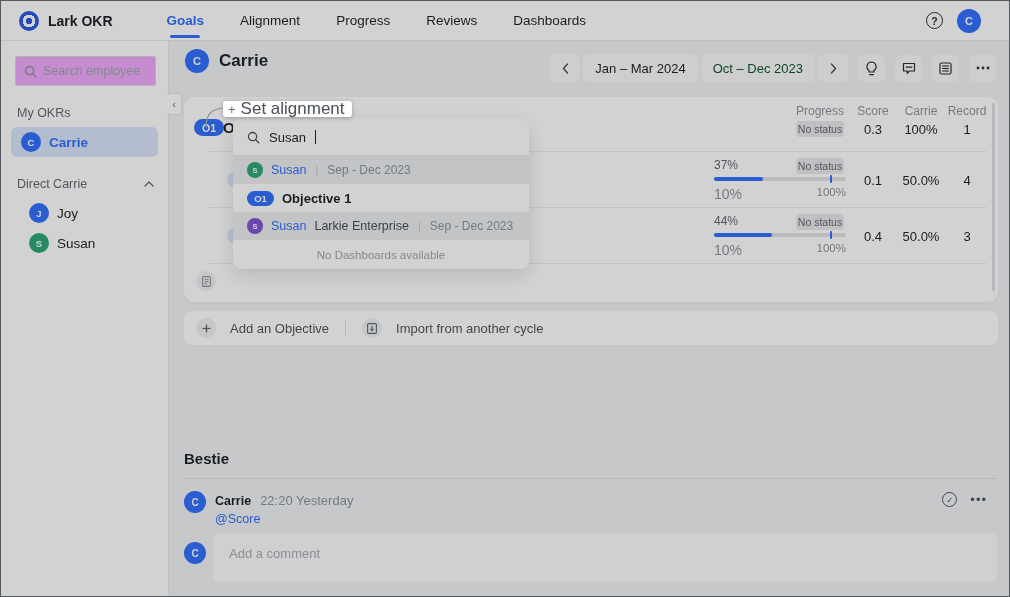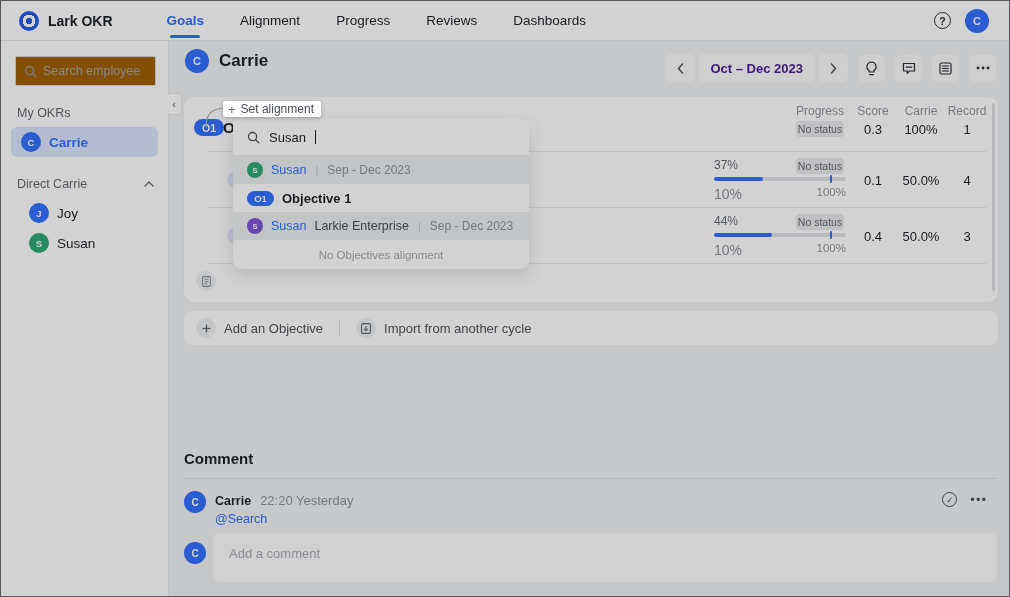--- a/index.html
+++ b/index.html
@@ -2,57 +2,57 @@
 <html><head>
 <meta charset="utf-8">
 <style>
   *{margin:0;padding:0;box-sizing:border-box}
   html,body{background:#888}
   .screen{position:relative;width:1010px;height:597px;margin:0 auto;background:#f2f3f5;
     border:1px solid #54575b;overflow:hidden;font-family:"Liberation Sans",sans-serif;color:#1f2329}
 
   
   .navbar{position:absolute;top:0;left:0;width:100%;height:40px;background:#fff;
-    border-bottom:1px solid #e8e9eb;display:flex;align-items:center;padding:0 20px 0 18px}
+    border-bottom:1px solid #e8e9eb;display:flex;align-items:center;padding:0 28px 0 18px}
   .logo{width:20px;height:20px;border-radius:50%;flex:0 0 auto;
     background:radial-gradient(circle at 50% 50%, #2b5ce6 0 3.5px, #ffffff 3.5px 6.5px, #2b5ce6 6.5px 10px)}
   .app-name{font-size:14px;font-weight:700;margin-left:9px}
   .nav-tabs{display:flex;align-items:center;margin-left:54px;gap:36px;height:100%}
   .nav-tab{font-size:13.5px;color:#1f2329;height:100%;display:flex;align-items:center;position:relative;cursor:pointer}
   .nav-tab.active{color:#3370ff;font-weight:600}
   .nav-tab.active::after{content:"";position:absolute;left:50%;transform:translateX(-50%);bottom:2px;width:30px;height:3px;border-radius:2px;background:#3370ff}
   .nav-right{margin-left:auto;display:flex;align-items:center;gap:14px}
   .help-circle{width:17px;height:17px;border:1.5px solid #2b2f36;border-radius:50%;display:grid;place-items:center;
     font-size:10.5px;font-weight:700;color:#2b2f36}
   .avatar{border-radius:50%;color:#fff;display:grid;place-items:center;font-weight:600;background:#3370ff}
   .av24{width:24px;height:24px;font-size:11px}
   .av22{width:22px;height:22px;font-size:10px}
   .av20{width:20px;height:20px;font-size:9.5px}
   .av16{width:16px;height:16px;font-size:7.5px}
 
   
   .sidebar{position:absolute;top:40px;left:0;width:168px;height:557px;background:#fff;border-right:1px solid #e8e9eb}
   .search-box{margin:15px 12px 0 14px;height:30px;border:1px solid #d8dadd;border-radius:2px;
-    display:flex;align-items:center;padding:0 8px;gap:6px;background:#a16207}
+    display:flex;align-items:center;padding:0 8px;gap:6px;background:#f0abfc}
   .search-box input{border:none;outline:none;width:100px;font-size:12.5px;font-family:inherit;color:#1f2329;background:transparent}
   .search-box input::placeholder{color:#a1a6ae}
   .side-label{font-size:12.5px;color:#646a73;margin:20px 14px 7px 16px;display:flex;align-items:center;justify-content:space-between}
   .side-item{height:30px;margin:0 10px;border-radius:6px;display:flex;align-items:center;gap:8px;padding-left:10px;font-size:13.5px;cursor:pointer}
   .side-item.selected{background:#dbe5fc;color:#3370ff;font-weight:600}
   .report-item{padding-left:18px}
 
   
   .main{position:absolute;top:40px;left:168px;right:0;bottom:0}
   .m-header{position:absolute;top:8px;left:16px;display:flex;align-items:center;gap:10px}
   .page-title{font-size:17px;font-weight:700}
   .cycle-bar{position:absolute;top:13px;right:13px;display:flex;align-items:center;gap:3px}
   .cbtn{height:28px;background:#fafbfc;border-radius:6px;display:flex;align-items:center;justify-content:center;
     font-size:13px;color:#1f2329;cursor:pointer;padding:0 12px}
   .cbtn.arrow{width:30px;padding:0;color:#51565d;font-size:13px}
-  .cbtn.active{color:#4c1d95;font-weight:700}
+  .cbtn.active{color:#14532d;font-weight:400}
   .icon-btn{width:27px;height:27px;background:#fafbfc;border-radius:6px;display:grid;place-items:center;cursor:pointer;margin-left:7px}
   .collapse-tab{position:absolute;left:-2px;top:52px;width:15px;height:22px;background:#fff;border:1px solid #e5e6e8;border-left:none;
     border-radius:0 5px 5px 0;display:grid;place-items:center;font-size:11px;color:#646a73;cursor:pointer;z-index:5}
 
   
   .okr-card{position:absolute;left:15px;top:56px;width:814px;height:205px;background:#fff;border-radius:10px;
     box-shadow:0 1px 3px rgba(31,35,41,.04)}
   .col-head{position:absolute;top:7px;font-size:12px;color:#8f959e;transform:translateX(-50%)}
   .o-pill{position:absolute;left:10px;top:22px;width:30px;height:17px;background:#3370ff;border-radius:9px;
     color:#fff;font-size:10.5px;font-weight:600;display:grid;place-items:center}
@@ -72,21 +72,21 @@
   .bar-max{position:absolute;left:630px;top:35px;width:32px;text-align:right;font-size:11.5px;color:#8f959e}
   .notes-row{position:absolute;left:0;top:166px;width:100%;height:39px}
   .notes-icon{position:absolute;left:12px;top:8px;width:20px;height:20px;border-radius:50%;background:#f0f1f3;display:grid;place-items:center}
   .notes-text{position:absolute;left:40px;top:11px;font-size:13px;color:#979ba3}
   .vscroll{position:absolute;right:3px;top:6px;width:3px;height:188px;border-radius:2px;background:#dfe0e3}
 
   
   .actions-bar{position:absolute;left:15px;top:270px;width:814px;height:34px;background:#fff;border-radius:8px;
     display:flex;align-items:center;padding-left:12px}
   .act-circle{width:20px;height:20px;border-radius:50%;background:#f0f1f3;display:grid;place-items:center;color:#646a73}
-  .act-label{font-size:13px;color:#51565d;margin-left:8px;cursor:pointer}
+  .act-label{font-size:13px;color:#51565d;margin-left:14px;cursor:pointer}
   .act-div{width:1px;height:14px;background:#dcdee1;margin:0 16px}
 
   
   .comment-title{position:absolute;left:15px;top:409px;font-size:15px;font-weight:700}
   .comment-div{position:absolute;left:15px;right:12px;top:437px;height:1px;background:#dfe1e4}
   .c-avatar1{position:absolute;left:15px;top:450px}
   .c-head{position:absolute;left:46px;top:452px;display:flex;align-items:baseline;gap:9px}
   .c-name{font-size:12.5px;font-weight:700}
   .c-time{font-size:13px;color:#8f959e}
   .c-actions{position:absolute;right:22px;top:451px;display:flex;align-items:center;gap:13px;color:#51565d}
@@ -95,21 +95,21 @@
   .c-body{position:absolute;left:46px;top:471px;font-size:12.5px;color:#3370ff;cursor:pointer}
   .c-avatar2{position:absolute;left:15px;top:501px}
   .c-input{position:absolute;left:44px;right:12px;top:492px;height:49px;background:#fdfdfe;border-radius:6px;padding:13px 16px}
   .c-input .ph{font-size:13px;color:#a8adb5}
 
   
   .dim-overlay{position:absolute;inset:0;background:rgba(0,0,0,.175);z-index:50;pointer-events:none}
   .align-chip{position:absolute;left:222px;top:100px;height:16px;background:#fff;border-radius:3px;z-index:60;
     display:flex;align-items:center;gap:5px;padding:0 7px 0 5px;box-shadow:0 1px 4px rgba(0,0,0,.25);cursor:pointer}
   .align-chip .plus{font-size:13px;color:#646a73;line-height:1}
-  .align-chip .lbl{font-size:12px;color:#4a4f56;white-space:nowrap}
+  .align-chip .lbl{font-size:17px;color:#4a4f56;white-space:nowrap}
   .connector{position:absolute;left:200px;top:102px;z-index:4}
 
   .dropdown{position:absolute;left:232px;top:118px;width:296px;height:150px;background:#fff;border-radius:8px;z-index:40;
     box-shadow:0 6px 18px rgba(31,35,41,.14);overflow:hidden}
   .dd-search{height:37px;display:flex;align-items:center;gap:9px;padding:0 14px;border-bottom:1px solid #ebecee;cursor:text}
   .dd-query{font-size:13px;color:#1f2329}
   .caret{width:1px;height:14px;background:#1f2329}
   .dd-row{height:28px;display:flex;align-items:center;gap:8px;padding:0 14px;font-size:12.5px;cursor:pointer}
   .dd-row.shaded{background:#edeff1}
   .dd-name{color:#3370ff}
@@ -182,20 +182,21 @@
       <div class="avatar av24" style="background: rgb(51, 112, 255);">C</div>
       <div class="page-title">Carrie</div>
     </div>
 
     <div class="cycle-bar">
       <div class="cbtn arrow">
         <svg width="7" height="11" viewBox="0 0 7 11">
           <polyline points="5.5,1 1.5,5.5 5.5,10" fill="none" stroke="#51565d" stroke-width="1.5" stroke-linecap="round" stroke-linejoin="round"></polyline>
         </svg>
       </div>
+      <div class="cbtn">Jan – Mar 2024</div>
       <div class="cbtn active">Oct – Dec 2023</div>
       <div class="cbtn arrow">
         <svg width="7" height="11" viewBox="0 0 7 11">
           <polyline points="1.5,1 5.5,5.5 1.5,10" fill="none" stroke="#51565d" stroke-width="1.5" stroke-linecap="round" stroke-linejoin="round"></polyline>
         </svg>
       </div>
       <div class="icon-btn">
         <svg width="13" height="15" viewBox="0 0 13 15">
           <path d="M6.5 1 a4.6 4.6 0 0 1 2.4 8.5 l0 1.5 -4.8 0 0 -1.5 a4.6 4.6 0 0 1 2.4 -8.5 z" fill="none" stroke="#2b2f36" stroke-width="1.2"></path>
           <line x1="4.6" y1="13.6" x2="8.4" y2="13.6" stroke="#2b2f36" stroke-width="1.2" stroke-linecap="round"></line>
@@ -296,33 +297,33 @@
       <div class="act-circle">
         <svg width="10" height="11" viewBox="0 0 10 11">
           <rect x="0.6" y="0.6" width="8.8" height="9.8" rx="1.2" fill="none" stroke="#646a73" stroke-width="1.1"></rect>
           <line x1="5" y1="3" x2="5" y2="7.4" stroke="#646a73" stroke-width="1.1"></line>
           <polyline points="3.2,5.8 5,7.6 6.8,5.8" fill="none" stroke="#646a73" stroke-width="1.1" stroke-linejoin="round"></polyline>
         </svg>
       </div>
       <div class="act-label">Import from another cycle</div>
     </div>
 
-    <div class="comment-title">Comment</div>
+    <div class="comment-title">Bestie</div>
     <div class="comment-div"></div>
 
     <div class="avatar av22 c-avatar1" style="background: rgb(51, 112, 255);">C</div>
     <div class="c-head">
       <span class="c-name">Carrie</span>
       <span class="c-time">22:20 Yesterday</span>
     </div>
     <div class="c-actions">
       <div class="check-circle">✓</div>
       <div class="c-more">•••</div>
     </div>
-    <div class="c-body">@Search</div>
+    <div class="c-body">@Score</div>
 
     <div class="avatar av22 c-avatar2" style="background: rgb(51, 112, 255);">C</div>
     <div class="c-input">
       <div class="ph">Add a comment</div>
     </div>
   </div>
 
   <svg class="connector" width="26" height="26" viewBox="0 0 26 26">
     <path d="M5,25 C5,12 9,5 26,5" fill="none" stroke="#aeb2b8" stroke-width="1.2"></path>
   </svg>
@@ -346,21 +347,21 @@
       <div class="dd-o-pill">O1</div>
       <span class="dd-obj-label">Objective 1</span>
     </div>
     <div class="dd-row shaded">
       <div class="avatar av16" style="background: rgb(129, 85, 214);">S</div>
       <span class="dd-name">Susan</span>
       <span class="dd-org">Larkie Enterprise</span>
       <span class="dd-sep">|</span>
       <span class="dd-period">Sep - Dec 2023</span>
     </div>
-    <div class="dd-empty">No Objectives alignment</div>
+    <div class="dd-empty">No Dashboards available</div>
   </div>
 
   <div class="dim-overlay"></div>
 
   <div class="align-chip">
     <span class="plus">+</span>
     <span class="lbl">Set alignment</span>
   </div>
 
 </div>

